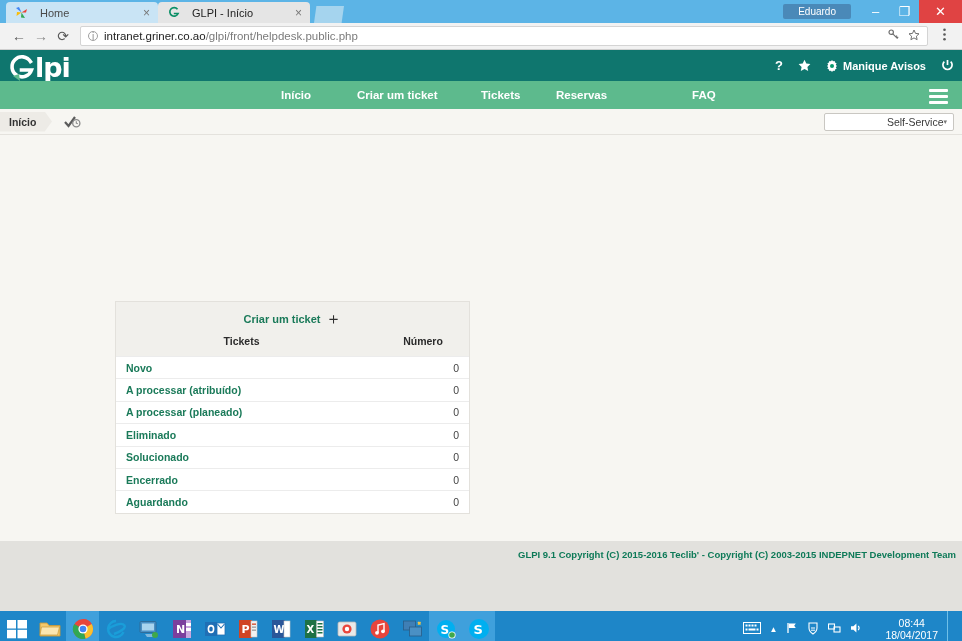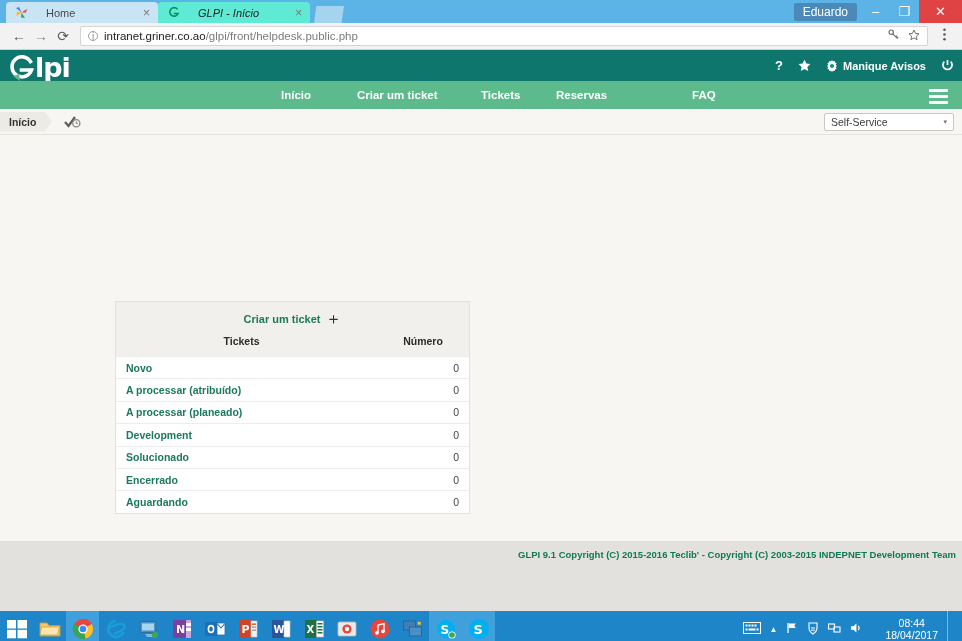--- a/index.html
+++ b/index.html
@@ -8,40 +8,40 @@
     font-family: "Liberation Sans", sans-serif;
     overflow: hidden;
     background: #f7f6f2;
   }
 
   
   .browser-chrome { background: #5cb4e6; width: 962px; }
 
   .tabstrip { height: 23px; display: flex; align-items: flex-end; position: relative; padding-left: 6px; }
   .tab {
-    height: 21px; display: flex; align-items: center; gap: 18px;
+    height: 21px; display: flex; align-items: center; gap: 12px;
     padding: 0 8px 0 9px; font-size: 11px; color: #3c3c3c;
     border-top-left-radius: 4px; border-top-right-radius: 4px;
     position: relative; min-width: 152px; max-width: 152px;
   }
   .tab.inactive { background: #c9e4f5; color: #4a4a4a; }
-  .tab.active { background: #5eead4; color: #222; font-style: italic; }
+  .tab.active { background: #e5e5e5; color: #222; }
   .tab-title { flex: 1; white-space: nowrap; overflow: hidden; text-overflow: ellipsis; font-size: 11px; }
   .tab-close { font-size: 12px; color: #777; line-height: 1; }
   .tab-favicon { width: 13px; height: 13px; flex: 0 0 13px; display: block; }
   .newtab {
     width: 30px; height: 17px; margin-left: 4px;
     background: #a5d4ee;
     clip-path: polygon(8% 0, 100% 0, 92% 100%, 0% 100%);
   }
 
   .wincontrols { position: absolute; right: 0; top: 0; height: 23px; display: flex; align-items: center; }
   .user-chip {
-    background: #4a89b8; color: #fff; font-size: 12px;
-    padding: 2px 9px; border-radius: 2px; margin-right: 4px;
+    background: #4a89b8; color: #fff; font-size: 10px;
+    padding: 2px 15px; border-radius: 2px; margin-right: 10px;
   }
   .wbtn { width: 29px; height: 23px; display: flex; align-items: center; justify-content: center; color: #fff; font-size: 13px; }
   .wbtn.close { background: #e04343; width: 43px; }
 
   .addressbar { height: 27px; background: #f2f2f2; display: flex; align-items: center; padding: 0 8px; border-bottom: 1px solid #cfcfcf; }
   .navbtn { width: 22px; text-align: center; color: #8a8a8a; font-size: 14px; }
   .navbtn.enabled { color: #5a5a5a; }
   .omnibox {
     flex: 1; height: 20px; background: #fff; border: 1px solid #d4d4d4;
     border-radius: 2px; display: flex; align-items: center; padding: 0 7px;
@@ -76,21 +76,21 @@
   .crumb {
     background: #edebe6; height: 20px; display: flex; align-items: center;
     padding: 0 12px 0 9px; font-size: 10.5px; font-weight: bold; color: #333;
     clip-path: polygon(0 0, 86% 0, 100% 50%, 86% 100%, 0 100%);
     min-width: 52px;
   }
   .crumb-icon { margin-left: 12px; display: flex; align-items: center; }
   .profile-select {
     position: absolute; right: 8px; top: 4px;
     width: 130px; height: 18px; background: #fff; border: 1px solid #c9c7c2;
-    border-radius: 2px; display: flex; align-items: center; justify-content: space-between;
+    border-radius: 2px; display: flex; align-items: center; justify-content: flex-end;
     padding: 0 6px; font-size: 10.5px; color: #3a3a3a;
   }
   .caret { font-size: 7px; color: #777; }
 
   .content { background: #f7f6f2; height: 406px; position: relative; }
 
   .card { position: absolute; left: 115px; width: 355px; }
   .panel-tickets { top: 166px; border: 1px solid #e3e1dc; background: #fff; }
   .panel-head { background: #f1f0ec; padding: 11px 0 0 0; }
   .create-ticket {
@@ -286,21 +286,21 @@
     </div>
     <div class="trow">
       <span class="tcell-name">A processar (atribuído)</span>
       <span class="tcell-num">0</span>
     </div>
     <div class="trow">
       <span class="tcell-name">A processar (planeado)</span>
       <span class="tcell-num">0</span>
     </div>
     <div class="trow">
-      <span class="tcell-name">Development</span>
+      <span class="tcell-name">Eliminado</span>
       <span class="tcell-num">0</span>
     </div>
     <div class="trow">
       <span class="tcell-name">Solucionado</span>
       <span class="tcell-num">0</span>
     </div>
     <div class="trow">
       <span class="tcell-name">Encerrado</span>
       <span class="tcell-num">0</span>
     </div>

